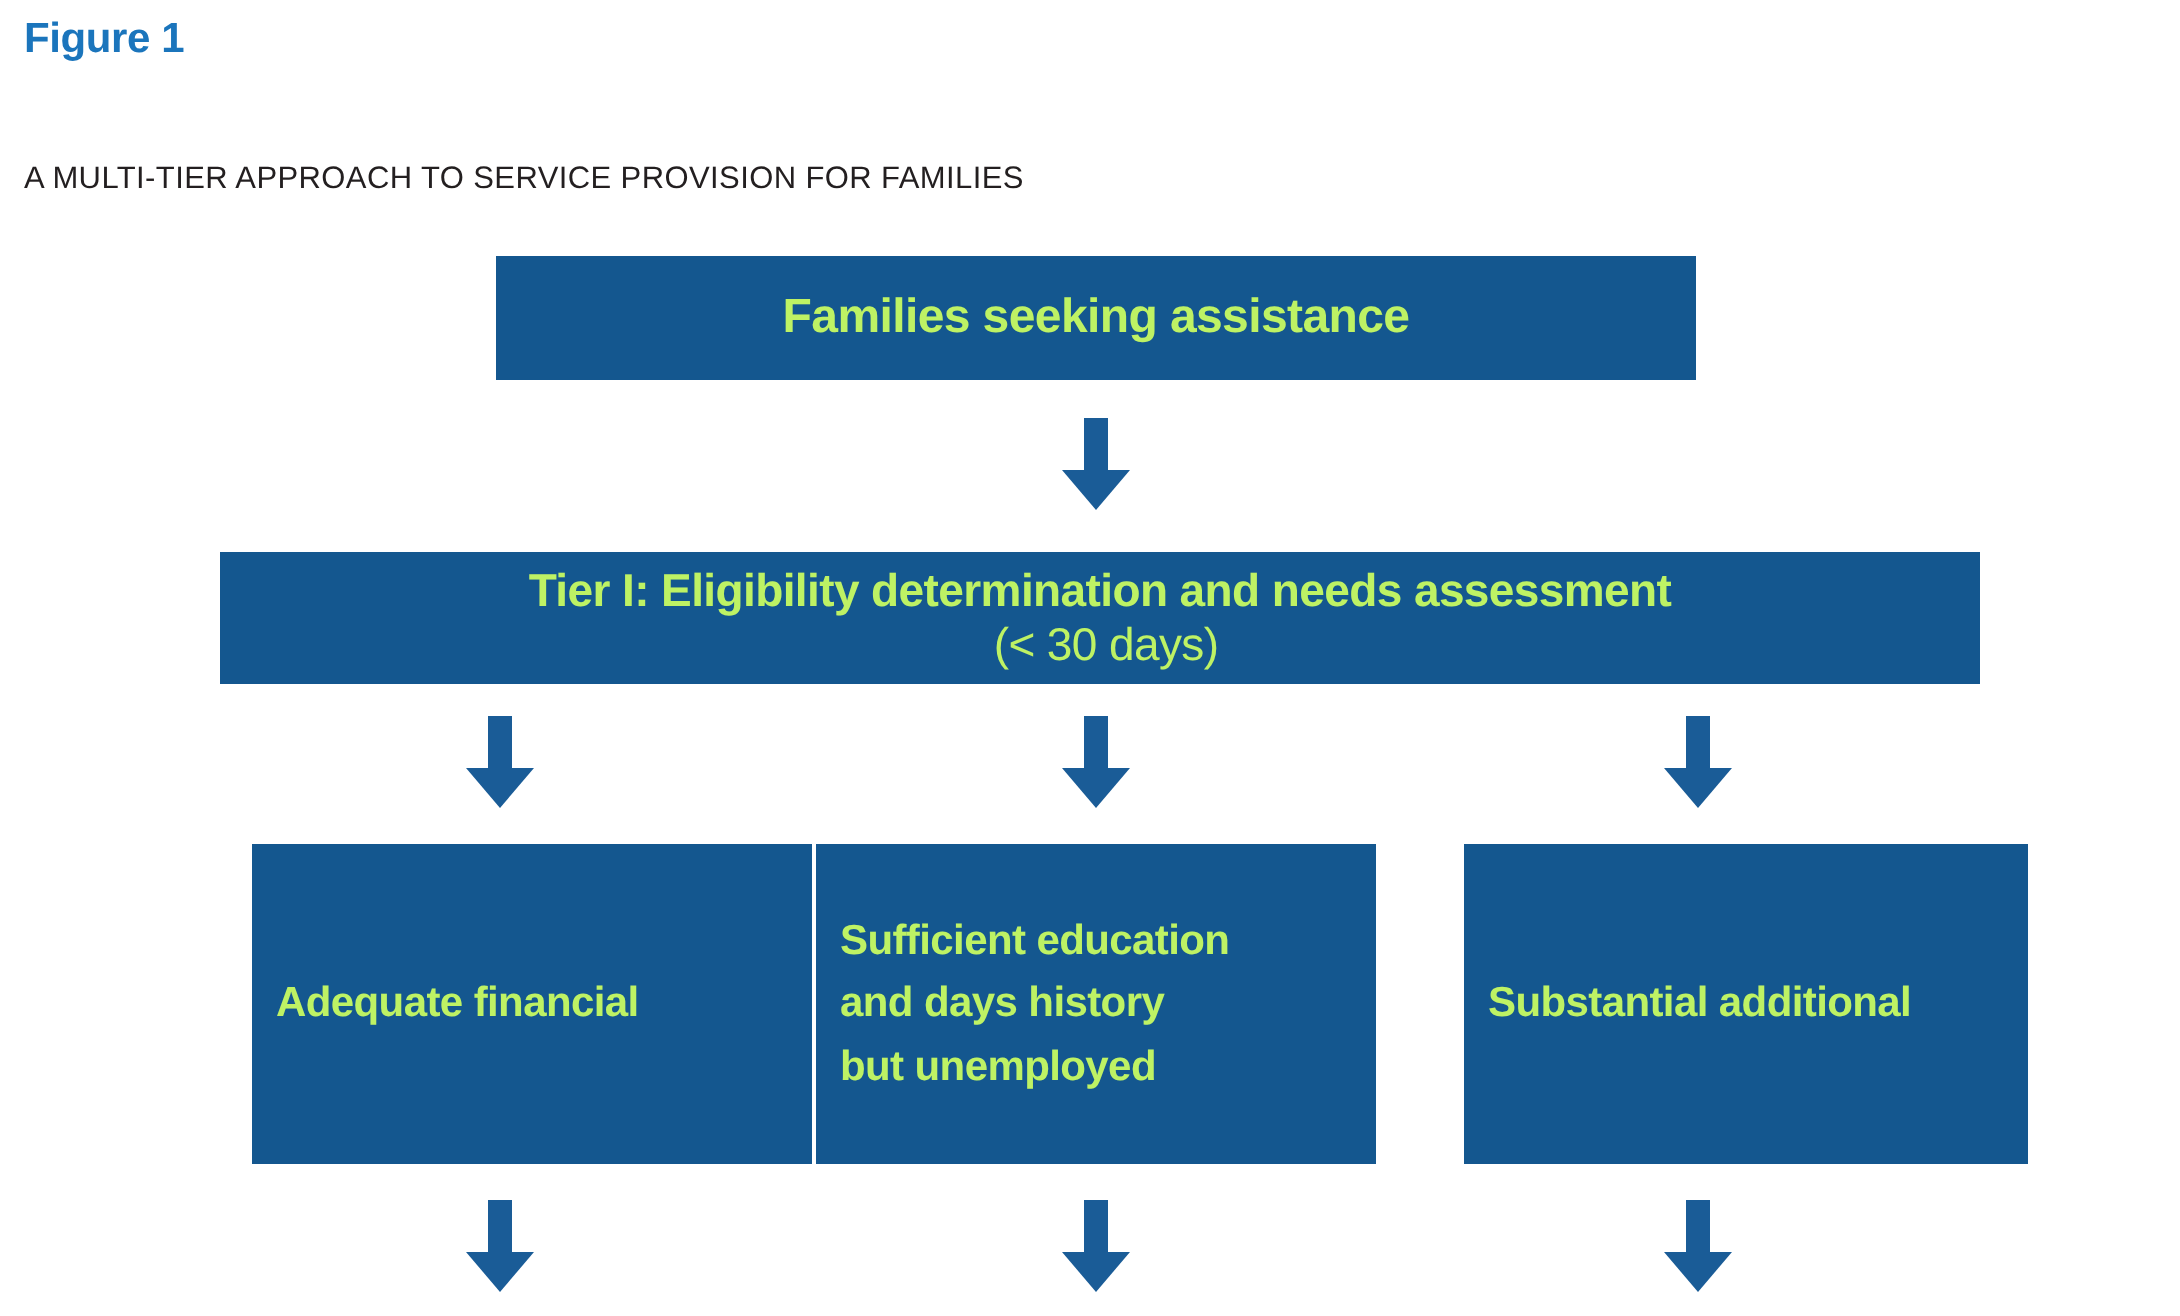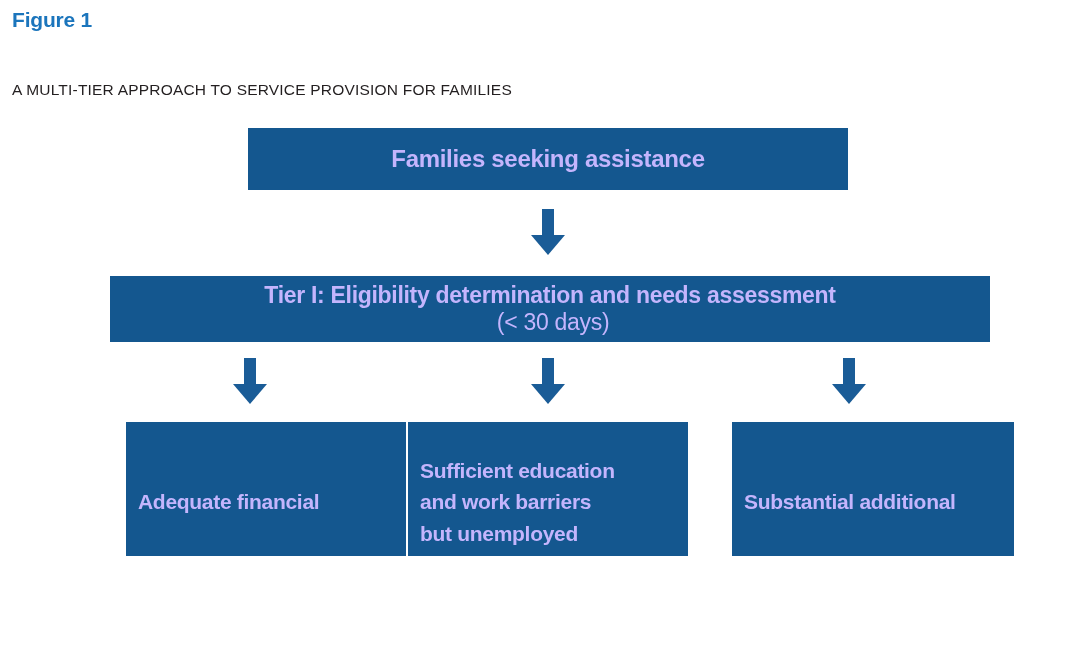--- a/index.html
+++ b/index.html
@@ -4,21 +4,21 @@
 <style>
   html, body {
     margin: 0;
     padding: 0;
     background: #ffffff;
     font-family: "Liberation Sans", sans-serif;
   }
   .canvas {
     position: relative;
     width: 1090px;
-    height: 556px;
+    height: 658px;
     background: #ffffff;
     overflow: hidden;
   }
   .fig-label {
     position: absolute;
     left: 12px;
     top: 8px;
     font-size: 21px;
     font-weight: bold;
     color: #1b75bc;
@@ -30,21 +30,21 @@
     top: 42px;
     font-size: 15.5px;
     font-weight: 400;
     color: #231f20;
     letter-spacing: 0.2px;
     margin-top: 39px;
   }
   .box {
     position: absolute;
     background: #14578f;
-    color: #c4b5fd;
+    color: #bef264;
     display: flex;
     align-items: center;
   }
   .top-box {
     left: 248px;
     top: 128px;
     width: 600px;
     height: 62px;
     justify-content: center;
     font-size: 24px;
@@ -142,21 +142,21 @@
 
   <div class="box branch-box branch-1">
     <div class="lines">
       <span class="line">Adequate financial</span>
     </div>
   </div>
 
   <div class="box branch-box branch-2">
     <div class="lines">
       <span class="line">Sufficient education</span>
-      <span class="line">and work barriers</span>
+      <span class="line">and days history</span>
       <span class="line">but unemployed</span>
     </div>
   </div>
 
   <div class="box branch-box branch-3">
     <div class="lines">
       <span class="line">Substantial additional</span>
     </div>
   </div>
 

